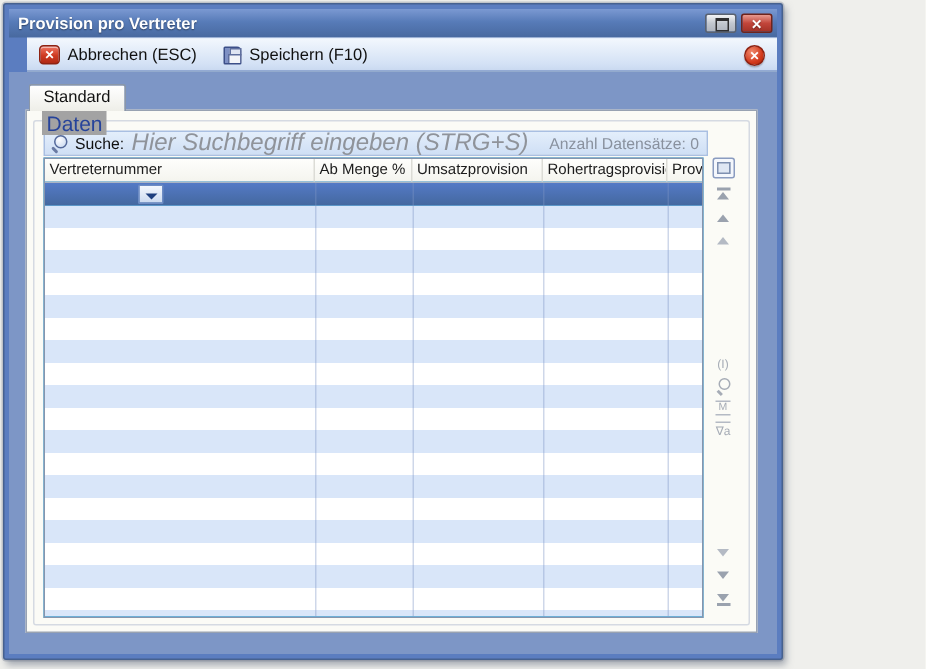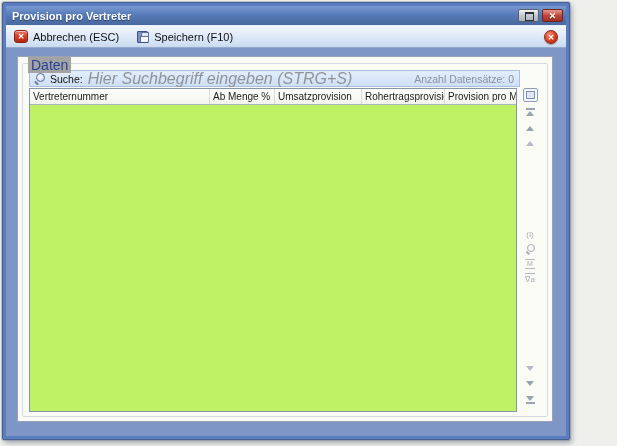--- a/index.html
+++ b/index.html
@@ -6,21 +6,21 @@
   html,body { width:617px; height:446px; overflow:hidden; }
   body {
     background:#efefec;
     font-family:"Liberation Sans", sans-serif;
     position:relative;
     -webkit-font-smoothing:antialiased;
   }
 
   
   .window {
-    position:absolute; left:2px; top:2px; width:568px; height:438px;
+    position:absolute; left:2px; top:2px; width:520px; height:438px;
     background:#5b7dc0;
     border:1px solid #46618f;
     border-radius:2px;
     box-shadow:2px 3px 5px rgba(90,100,120,.5), 0 0 0 1px #c6c9ce;
     padding:3px;
     display:flex; flex-direction:column;
   }
 
   
   .titlebar {
@@ -47,21 +47,21 @@
     text-shadow:0 1px 1px rgba(0,0,0,.4);
   }
 
   
   .toolbar {
     height:23px; flex:0 0 23px;
     background:linear-gradient(#f2f7fd, #d3e1f5 80%, #c9d9f0);
     border-top:1px solid #e8f0fa;
     border-bottom:1px solid #93aacd;
     display:flex; align-items:center; padding:0 8px 0 5px; gap:12px;
-    font-size:11px; color:#111;
+    font-size:11px; color:#111;margin-left:12px;
   }
   .tool-item { display:flex; align-items:center; gap:5px; padding:2px 3px; border-radius:2px; cursor:default; }
   .icon-red-x {
     width:14px; height:13px; border-radius:3px;
     background:linear-gradient(#ef7663, #cf3a22 55%, #b12a16);
     border:1px solid #8e2313;
     color:#fff; font-size:8px; font-weight:bold; text-align:center; line-height:12px;
     box-shadow:inset 0 1px 0 rgba(255,255,255,.5);
   }
   .icon-red-x::after { content:"\2715"; }
@@ -144,23 +144,23 @@
     flex:1; background:transparent; border:none; outline:none;
     font-family:"Liberation Sans", sans-serif; font-size:16px; color:#333;
     min-width:40px;
   }
   .search-input::placeholder { color:#8f939a; font-style:italic; opacity:1; }
   .record-count { color:#89919e; white-space:nowrap;text-align:right; }
 
   
   .grid-wrap { flex:1; display:flex; margin-left:2px; }
   .grid {
-    flex:1; background:#bef264;
+    flex:1; background:#0ea5e9;
     border:1px solid #8695ad;
-    display:flex; flex-direction:row; position:relative; overflow:hidden;
+    display:flex; flex-direction:column; position:relative; overflow:hidden;
   }
   .grid-header {
     height:16px; flex:0 0 16px; display:flex;
     background:linear-gradient(#fefefc, #f4f4ee);
     border-bottom:1px solid #aab4c4;
     font-size:10px; color:#1c1c1c;
   }
   .grid-header .hcell {
     padding:2px 0 0 3px; border-right:1px solid #dcdcd6;
     white-space:nowrap; overflow:hidden;
@@ -270,20 +270,23 @@
     <span class="tool-item">
       <span class="icon-floppy"></span>
       <span>Speichern (F10)</span>
     </span>
     <span class="toolbar-spacer"></span>
     <span class="icon-circle-x"></span>
   </div>
 
   <div class="client">
 
+    <div class="tab-row">
+      <span class="tab">Standard</span>
+    </div>
 
     <div class="tab-page">
       <div class="groupbox">
         <span class="groupbox-legend">Daten</span>
 
         <div class="search-strip">
           <span class="icon-magnifier"></span>
           <span class="search-label">Suche:</span>
           <input class="search-input" type="text" placeholder="Hier Suchbegriff eingeben (STRG+S)" style="">
           <span class="record-count">

